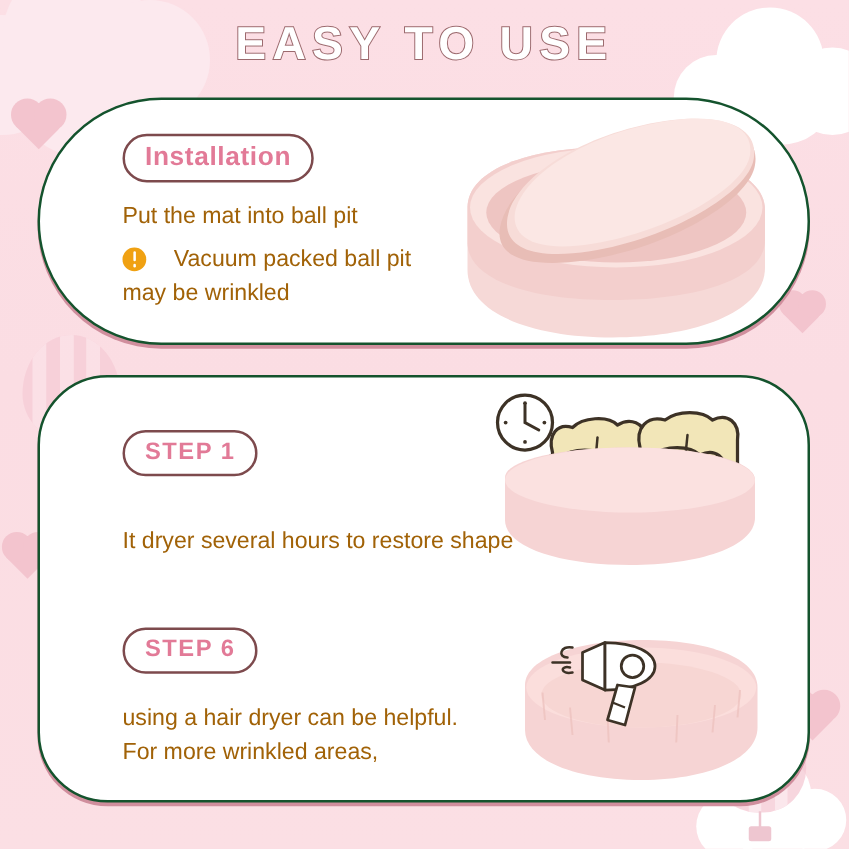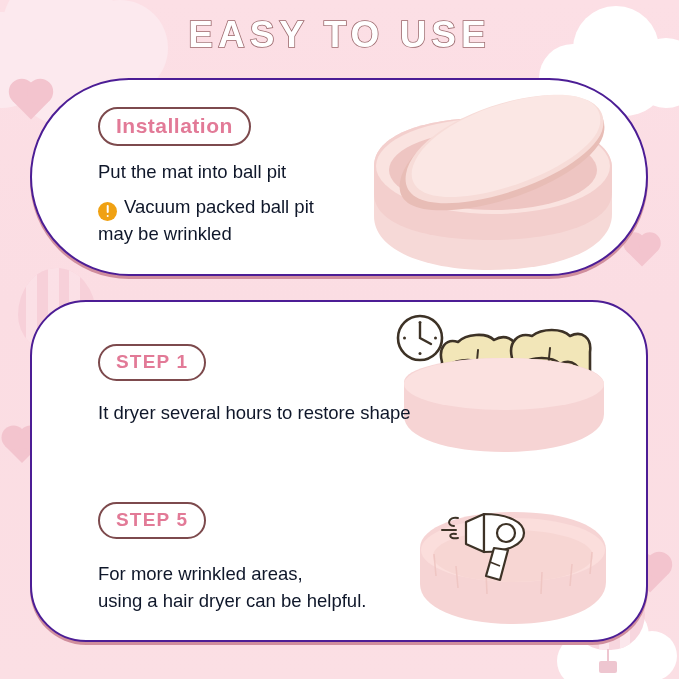--- a/index.html
+++ b/index.html
@@ -79,21 +79,21 @@
     letter-spacing:5px;
     color:#ffffff;
     -webkit-text-stroke:1.6px #9c6a6e;
     paint-order:stroke fill;
   }
 
   
   .card {
     position:absolute;
     background:#ffffff;
-    border:2px solid #4c1d95;
+    border:2px solid #14532d;
     box-shadow:0 3px 0 0 #d08e9d;
   }
   .card-1 { left:30px; top:78px; width:618px; height:198px; border-radius:99px; }
   .card-2 { left:30px; top:300px; width:618px; height:342px; border-radius:56px; }
 
   .card-inner { position:relative; width:100%; height:100%; overflow:hidden; border-radius:inherit; }
 
   
   .badge {
     display:inline-block;
@@ -103,40 +103,40 @@
     font-weight:bold;
     letter-spacing:.5px;
     padding:5px 16px 6px;
     background:#fff;
     white-space:nowrap;
   }
   .badge.install { font-size:21px; }
   .badge.step { font-size:19px; letter-spacing:1.2px; }
 
   
-  .ln { color:#0f172a; font-size:18.5px; line-height:1.45; white-space:nowrap; }
-  .row { display:flex; align-items:flex-end; gap:7px; }
+  .ln { color:#a16207; font-size:18.5px; line-height:1.45; white-space:nowrap; }
+  .row { display:flex; align-items:flex-start; gap:22px; }
 
   
   .warn { flex:0 0 auto; width:19px; height:19px; border-radius:50%; background:#f0a112;
           position:relative; margin-top:4px; }
   .warn::before { content:""; position:absolute; left:50%; top:3.5px; width:2.6px; height:7.5px;
           background:#fff; transform:translateX(-50%); border-radius:1px; }
   .warn::after { content:""; position:absolute; left:50%; bottom:3.2px; width:2.6px; height:2.6px;
           background:#fff; transform:translateX(-50%); border-radius:50%; }
 
   .bulb { flex:0 0 auto; width:26px; height:26px; position:relative; margin-top:1px; }
 
   
   .block-1 { position:absolute; left:66px; top:27px; }
   .block-1 .badge { margin-bottom:13px; }
   .block-1 .ln + .row { margin-top:8px; }
 
   .block-2 { position:absolute; left:66px; top:42px; }
-  .block-2 .badge { margin-bottom:19px; }
+  .block-2 .badge { margin-bottom:38px; }
   .block-2 .row { margin-top:12px; }
 
   .block-3 { position:absolute; left:66px; top:200px; }
   .block-3 .badge { margin-bottom:22px; }
 
   
   .illo { position:absolute; }
   .illo-1 { right:18px; top:-6px; width:268px; height:200px; }
   .illo-2 { right:26px; top:8px; width:230px; height:156px; }
   .illo-3 { right:28px; top:190px; width:210px; height:140px; }
@@ -286,19 +286,19 @@
         <path d="M50 46 C40 48 40 40 48 42"></path>
       </g>
     </svg>
 
     <div class="block-2">
       <div class="badge step">STEP 1</div>
       <div class="ln">It dryer several hours to restore shape</div>
     </div>
 
     <div class="block-3">
-      <div class="badge step">STEP 5</div>
+      <div class="badge step">STEP 6</div>
+      <div class="ln">using a hair dryer can be helpful.</div>
       <div class="ln">For more wrinkled areas,</div>
-      <div class="ln">using a hair dryer can be helpful.</div>
     </div>
 
   </div>
 </div>
 
 </body></html>

